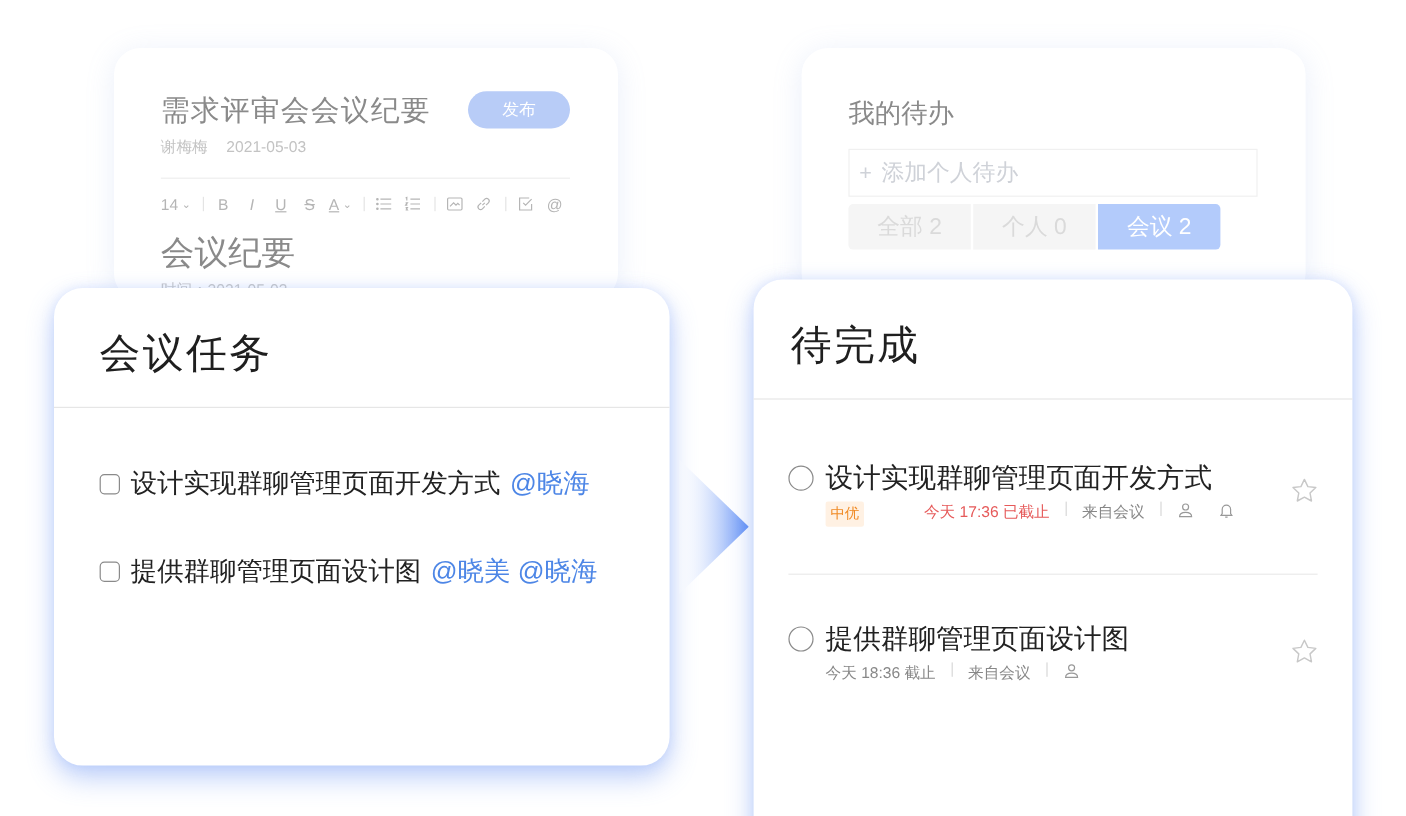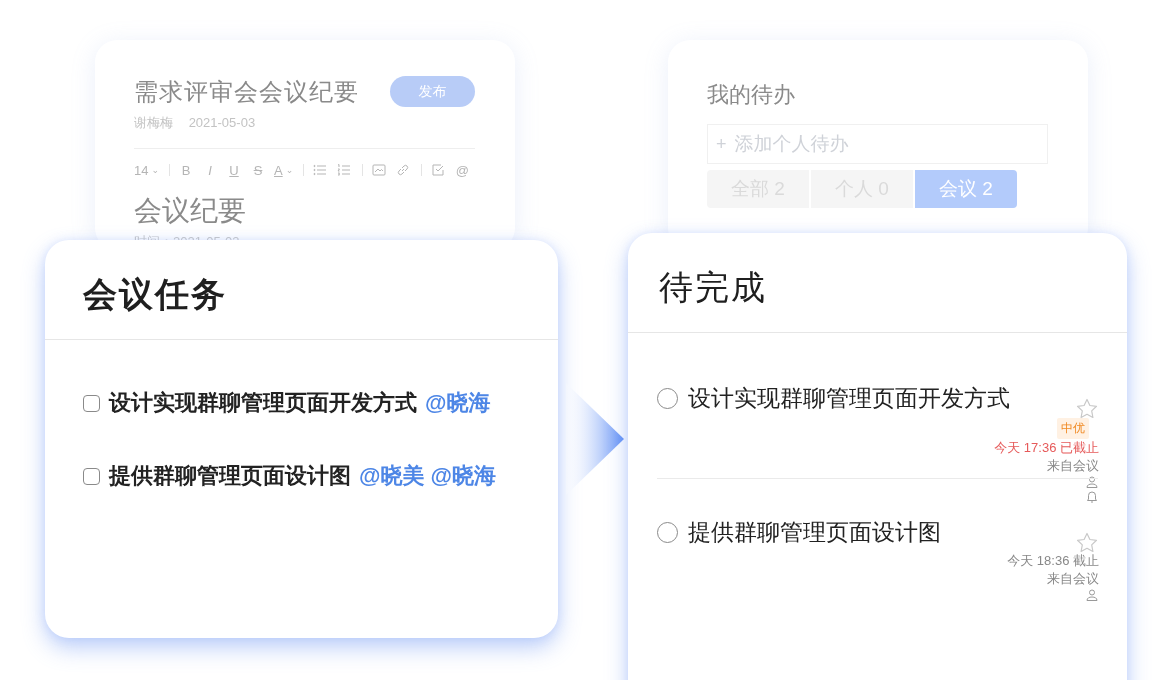--- a/index.html
+++ b/index.html
@@ -50,38 +50,38 @@
     display: flex; align-items: center; justify-content: center;
   }
   .filter-tab:first-child { border-radius: 4px 0 0 4px; }
   .filter-tab.active { background: #b3cbfb; color: #ffffff; border-radius: 0 4px 4px 0; }
 
   
   .fg-card {
     position: absolute; background: #ffffff; border-radius: 24px;
     box-shadow: 0 10px 22px rgba(110, 150, 245, 0.45), 0 0 10px rgba(150, 180, 250, 0.25);
   }
-  #tasks-card { left: 45px; top: 240px; width: 513px; height: 398px; font-weight: bold; }
+  #tasks-card { left: 45px; top: 240px; width: 513px; height: 398px; }
   #pending-card { left: 628px; top: 233px; width: 499px; height: 504px; }
   .fg-header { height: 100px; border-bottom: 1px solid #e6e6e6; display: flex; align-items: center; padding-left: 38px; }
   #pending-card .fg-header { padding-left: 31px; }
   .fg-title { font-size: 34px; color: #1f1f1f; letter-spacing: 2px; padding-top: 10px; }
 
   .task-list { position: absolute; left: 38px; top: 148px; }
   .task-row { display: flex; align-items: center; height: 30px; margin-bottom: 43px; font-size: 22px; color: #222; white-space: nowrap; }
   .checkbox { width: 17px; height: 17px; border: 1.5px solid #8a8a8a; border-radius: 4px; margin-right: 9px; background: #fff; flex: none; }
   .mention { color: #4d86e6; margin-left: 8px; }
 
   .pending-item { position: absolute; left: 29px; width: 442px; }
   .pending-main { display: flex; align-items: center; height: 30px; }
   .radio { width: 21px; height: 21px; border: 1.5px solid #8a8a8a; border-radius: 50%; margin-right: 10px; flex: none; }
   .pending-text { font-size: 23px; color: #222; white-space: nowrap; }
-  .pending-meta { display: flex; align-items: flex-end; margin-left: 31px; margin-top: 5px; font-size: 13px; color: #888; height: 20px; white-space: nowrap; flex-direction: column; }
+  .pending-meta { display: flex; align-items: flex-start; margin-left: 31px; margin-top: 5px; font-size: 13px; color: #888; height: 20px; white-space: nowrap; }
   .prio-badge { background: #fff1e3; color: #f08a24; font-size: 12px; padding: 2px 4px; border-radius: 2px; margin-right: 10px; }
-  .overdue { color: #e65a5a; }
+  .overdue { color: #e65a5a; margin-left: 40px; }
   .meta-sep { width: 1px; height: 12px; background: #d8d8d8; margin: 0 13px; }
   .meta-icon { display: inline-flex; width: 14px; height: 14px; color: #999; }
   .meta-icon + .meta-icon { margin-left: 20px; }
   .meta-icon svg { width: 14px; height: 14px; }
   .star { position: absolute; right: 0; width: 24px; height: 24px; color: #c8c8c8; }
   .star svg { width: 24px; height: 24px; }
   .pending-divider { position: absolute; left: 29px; width: 441px; top: 245px; height: 1px; background: #eaeaea; }
 
   
   #flow-arrow { position: absolute; left: 566px; top: 383px; width: 58px; height: 112px; }

